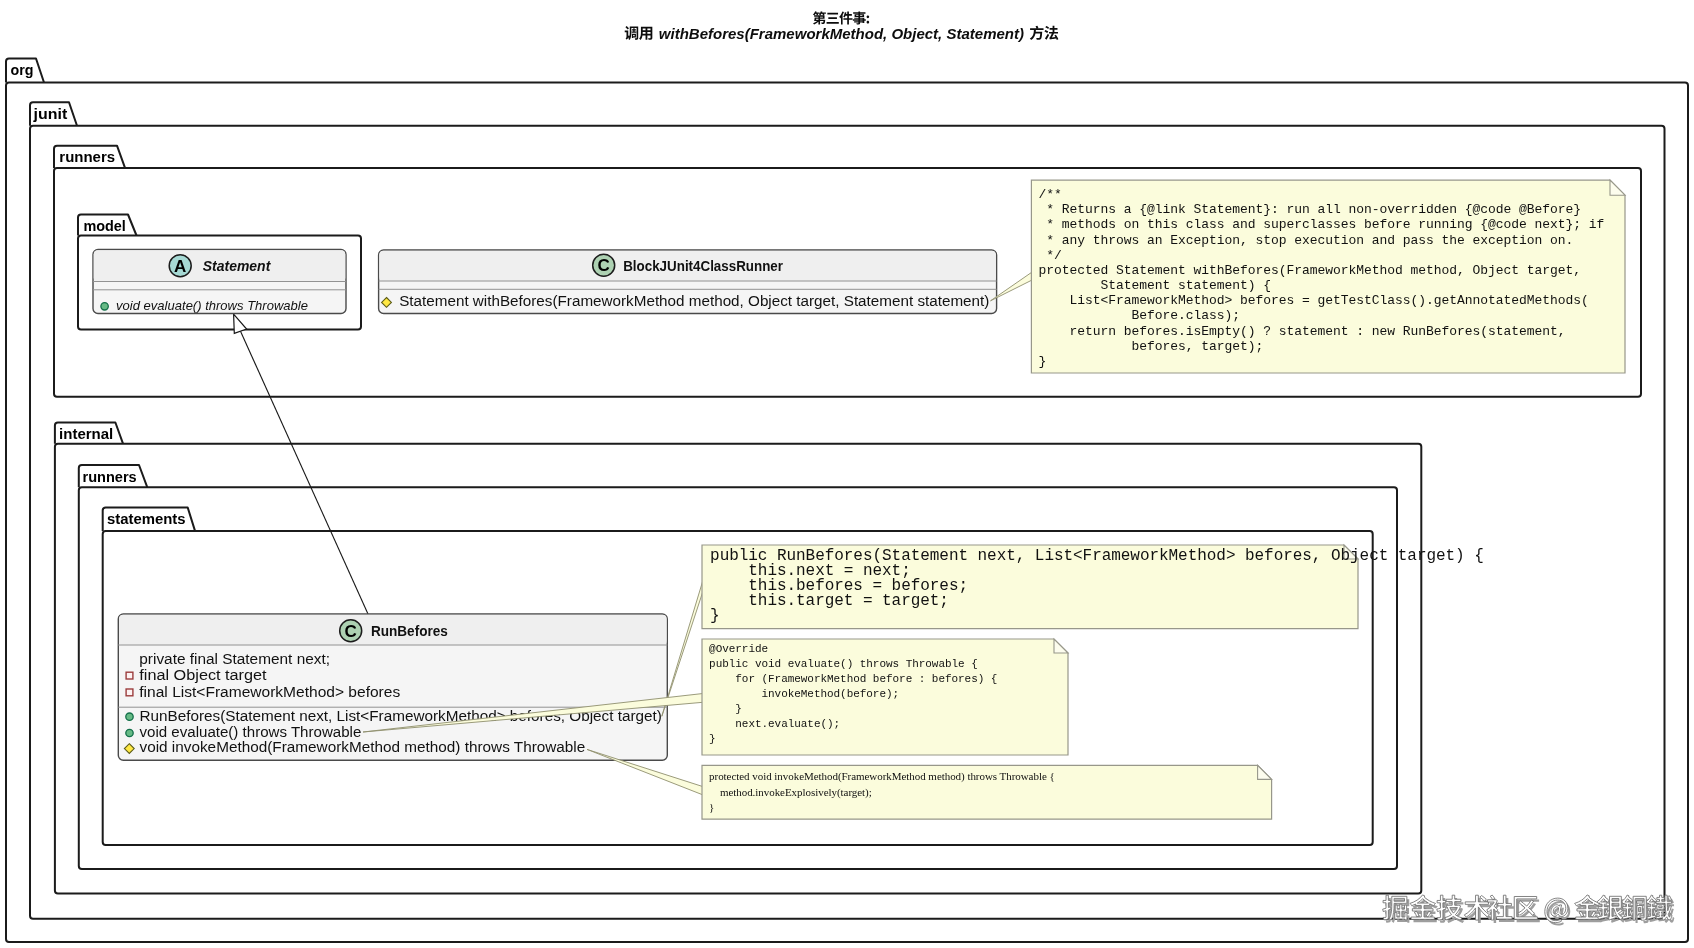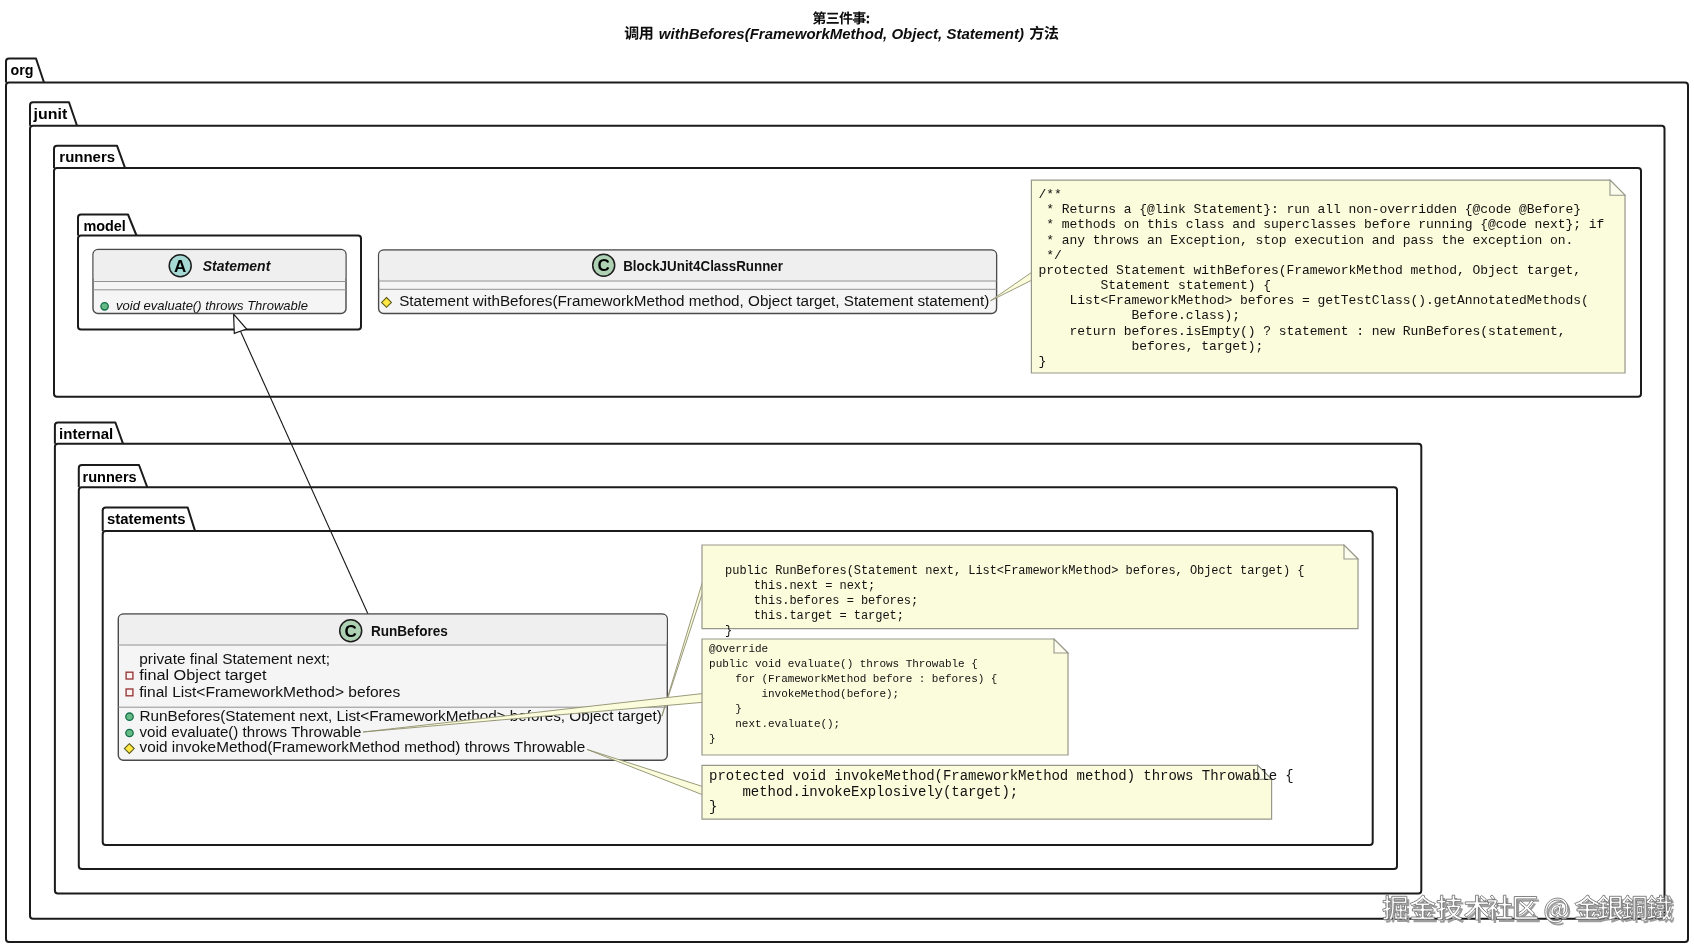--- a/index.html
+++ b/index.html
@@ -123,27 +123,27 @@
  * methods on this class and superclasses before running {@code next}; if
  * any throws an Exception, stop execution and pass the exception on.
  */
 protected Statement withBefores(FrameworkMethod method, Object target,
         Statement statement) {
     List&lt;FrameworkMethod&gt; befores = getTestClass().getAnnotatedMethods(
             Before.class);
     return befores.isEmpty() ? statement : new RunBefores(statement,
             befores, target);
 }</pre>
-    <pre style="position:absolute;left:709.1px;top:547.8px;margin:16px;font-family:'Liberation Mono',monospace;font-size:12px;line-height:15.15px;letter-spacing:-0.05px;color:#111;">public RunBefores(Statement next, List&lt;FrameworkMethod&gt; befores, Object target) {
+    <pre style="position:absolute;left:709.1px;top:547.8px;margin:1px;font-family:'Liberation Mono',monospace;font-size:16px;line-height:15.15px;letter-spacing:-0.05px;color:#111;">public RunBefores(Statement next, List&lt;FrameworkMethod&gt; befores, Object target) {
     this.next = next;
     this.befores = befores;
     this.target = target;
 }</pre>
     <pre style="position:absolute;left:709.1px;top:641.5px;margin:0;font-family:'Liberation Mono',monospace;font-size:11px;line-height:15.15px;letter-spacing:-0.05px;color:#111;">@Override
 public void evaluate() throws Throwable {
     for (FrameworkMethod before : befores) {
         invokeMethod(before);
     }
     next.evaluate();
 }</pre>
-    <pre style="position:absolute;left:709.1px;top:769.4px;margin:0;font-family:Liberation Mono, monospace;font-size:14px;line-height:15.15px;letter-spacing:-0.05px;color:#111;">protected void invokeMethod(FrameworkMethod method) throws Throwable {
+    <pre style="position:absolute;left:709.1px;top:769.4px;margin:0;font-family:Liberation Serif, serif;font-size:11px;line-height:15.15px;letter-spacing:-0.05px;color:#111;">protected void invokeMethod(FrameworkMethod method) throws Throwable {
     method.invokeExplosively(target);
 }</pre>
 </div>
 </body></html>

